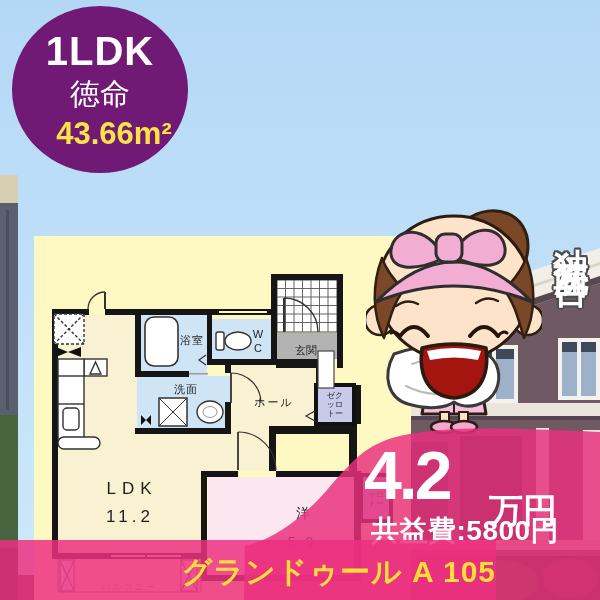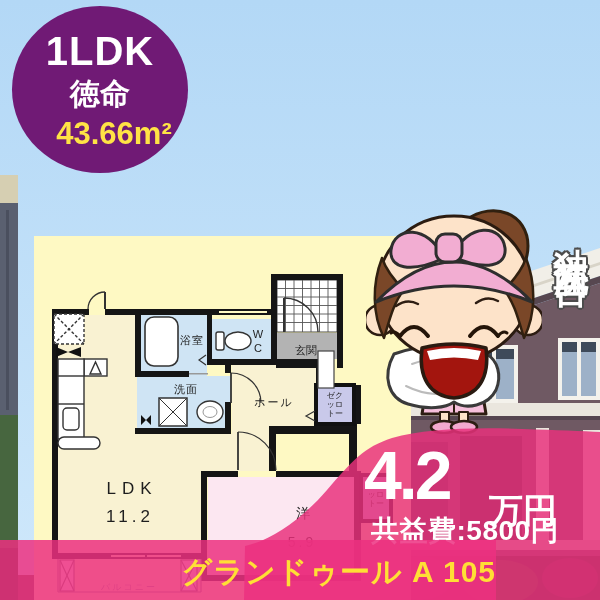--- a/index.html
+++ b/index.html
@@ -7,21 +7,21 @@
          font-family:"Liberation Sans","DejaVu Sans",sans-serif;}
   .stage *{box-sizing:border-box;}
   .bg{position:absolute;left:0;top:0;z-index:0;}
   .plan-canvas{position:absolute;left:34px;top:200px;width:377px;height:375px;
                background:#fef9c3;z-index:10;margin-top:36px;}
   .plan-canvas svg{position:absolute;left:0;top:0;}
   .badge{position:absolute;left:12px;top:6px;width:176px;height:167px;border-radius:50%;
          background:#701a75;z-index:20;display:flex;flex-direction:column;align-items:center;
          justify-content:center;text-align:center;padding-top:2px;}
   .badge .l1{font-size:40px;line-height:46px;font-weight:bold;color:#ffffff;letter-spacing:1px;}
-  .badge .l2{font-size:30px;line-height:40px;font-weight:bold;color:#ffffff;}
+  .badge .l2{font-size:30px;line-height:40px;font-weight:normal;color:#ffffff;}
   .badge .l3{font-size:31px;line-height:40px;font-weight:bold;color:#ffe345;margin-left:28px;}
   .chara{position:absolute;left:366px;top:206px;z-index:30;}
   .ribbon{position:absolute;left:547px;top:220px;z-index:40;
           writing-mode:vertical-rl;text-orientation:upright;
           font-size:35px;font-weight:bold;color:#ffffff;letter-spacing:6px;
           text-shadow:2px 0 0 #4d4d4d,-2px 0 0 #4d4d4d,0 2px 0 #4d4d4d,0 -2px 0 #4d4d4d,
                       1.5px 1.5px 0 #4d4d4d,-1.5px -1.5px 0 #4d4d4d,
                       1.5px -1.5px 0 #4d4d4d,-1.5px 1.5px 0 #4d4d4d;}
   .panel-svg{position:absolute;left:0;top:0;z-index:50;}
   .rent-value{position:absolute;left:364px;top:441px;z-index:55;color:#fff;

